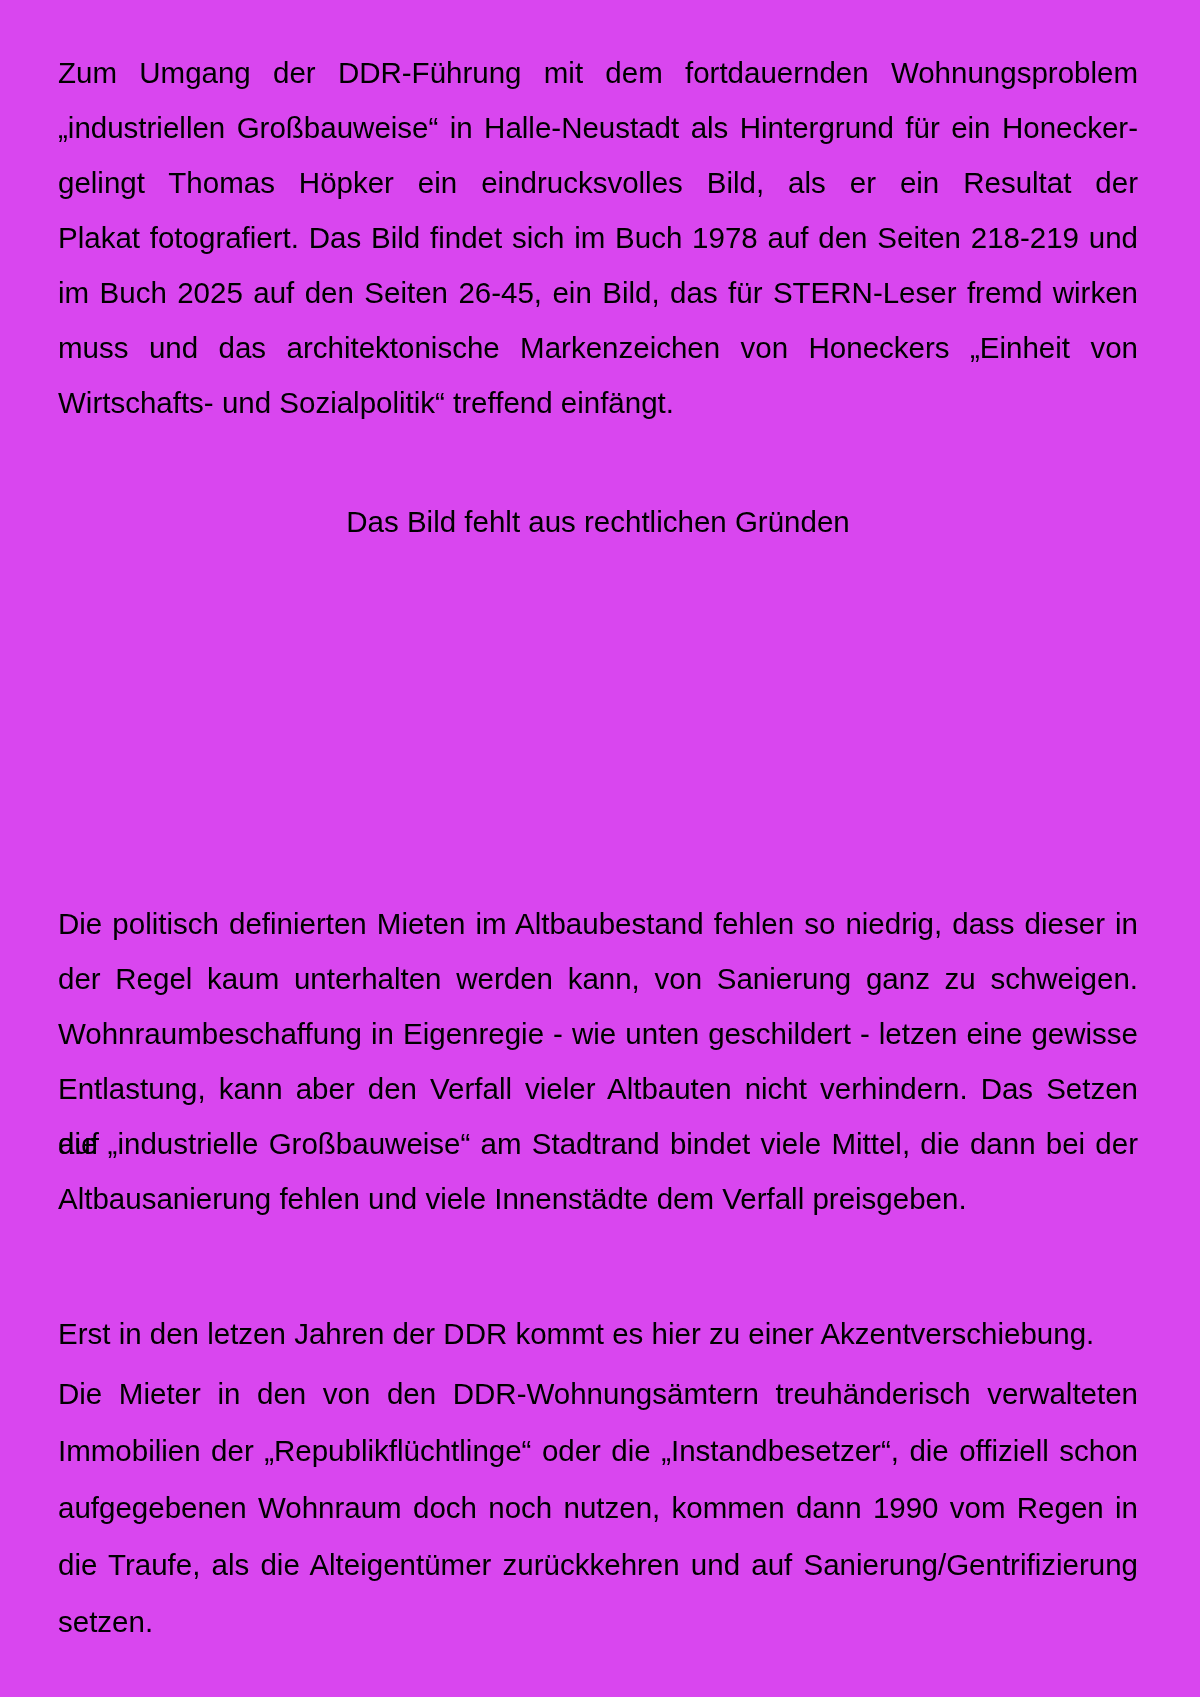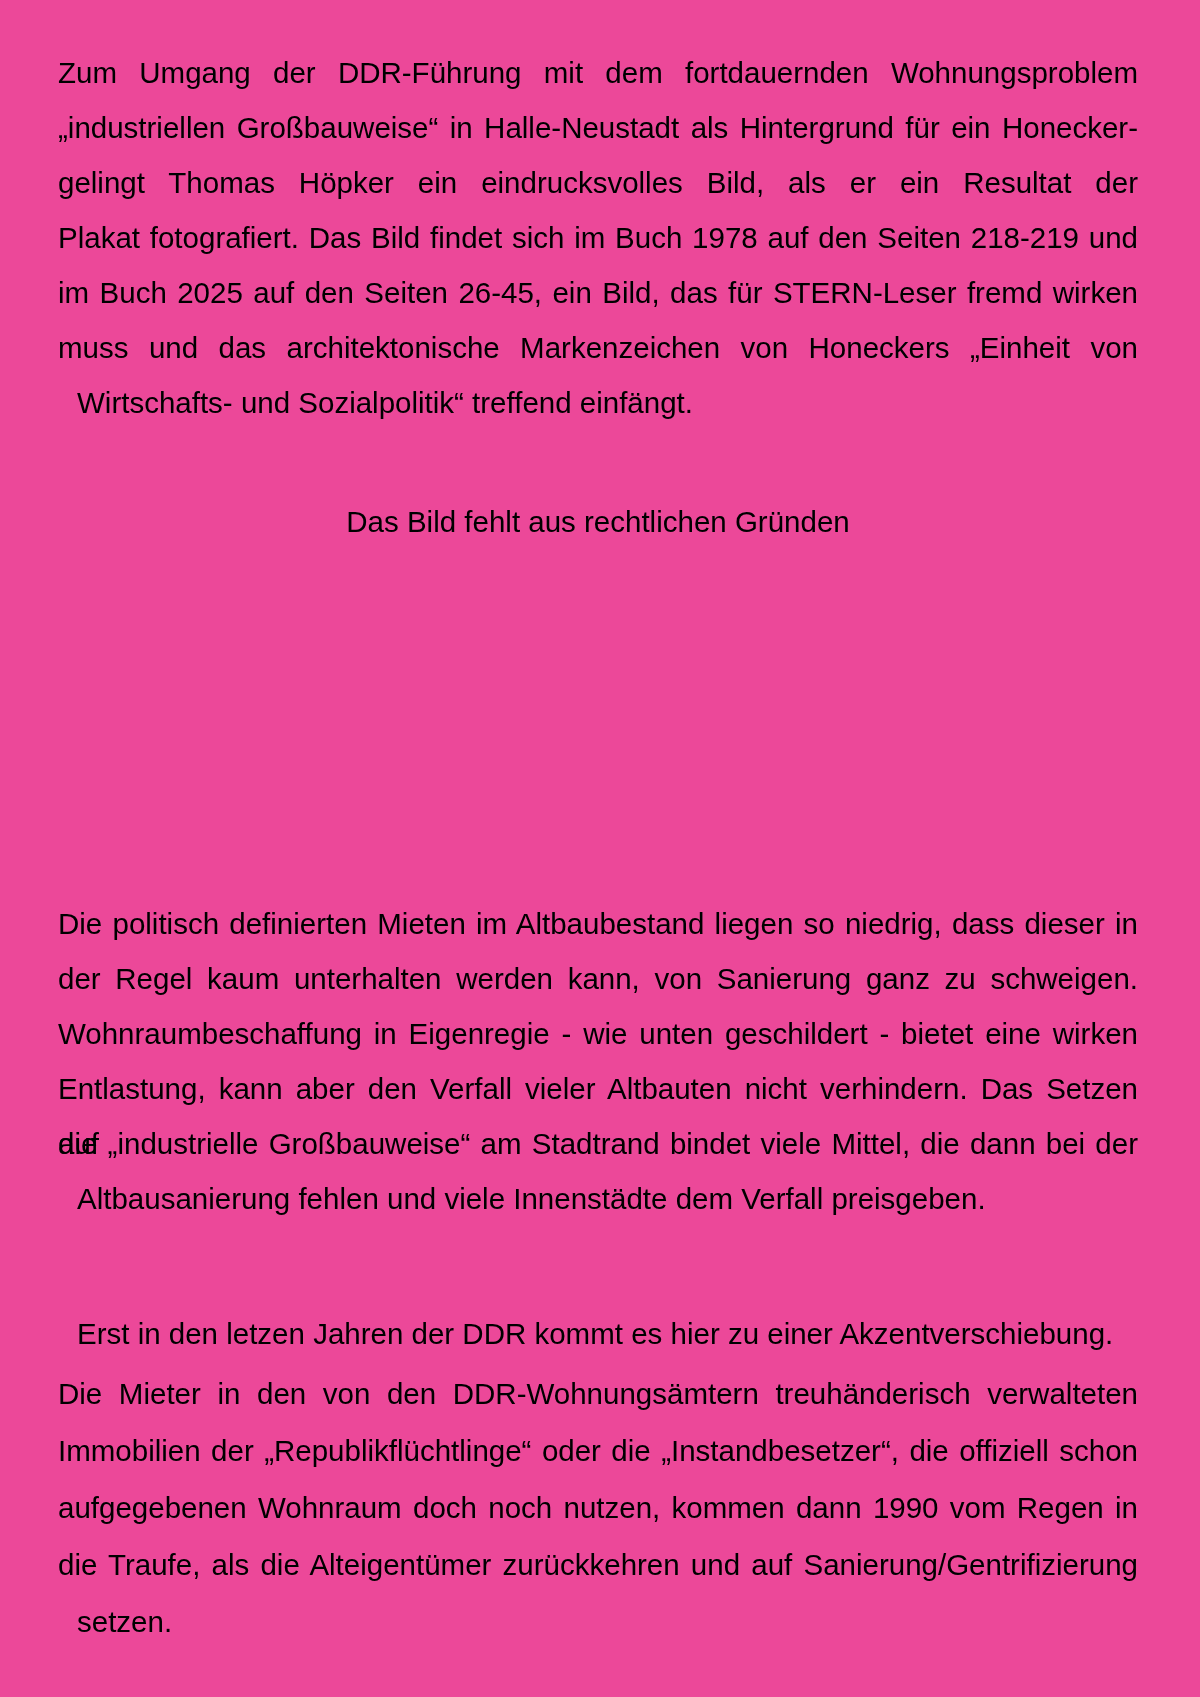--- a/index.html
+++ b/index.html
@@ -4,21 +4,21 @@
 <style>
   html, body {
     margin: 0;
     padding: 0;
     background: #ffffff;
   }
   .page {
     position: relative;
     width: 1200px;
     height: 1697px;
-    background: #ec4899;
+    background: #d946ef;
     color: #000000;
     font-family: "Liberation Sans", "DejaVu Sans", sans-serif;
     font-size: 29.5px;
     overflow: hidden;
   }
   .block {
     position: absolute;
     left: 58px;
     width: 1080px;
   }
@@ -28,21 +28,20 @@
     text-align: justify;
     text-align-last: justify;
   }
   .tall .line {
     line-height: 57px;
     height: 57px;
   }
   .line.no-justify {
     text-align: center;
     text-align-last: left;
-    margin-left: 19px;
   }
   .line.center {
     text-align: left;
     text-align-last: center;
   }
   #paragraph-1 { top: 45px; }
   #missing-image-notice { top: 494px; }
   #paragraph-2 { top: 896px; }
   #paragraph-3 { top: 1306px; }
   #paragraph-4 { top: 1365px; }
@@ -60,23 +59,23 @@
     <div class="line">im Buch 2025 auf den Seiten 26-45, ein Bild, das für STERN-Leser fremd wirken</div>
     <div class="line">muss und das architektonische Markenzeichen von Honeckers „Einheit von</div>
     <div class="line no-justify">Wirtschafts- und Sozialpolitik“ treffend einfängt.</div>
   </div>
 
   <div class="block" id="missing-image-notice">
     <div class="line center">Das Bild fehlt aus rechtlichen Gründen</div>
   </div>
 
   <div class="block" id="paragraph-2">
-    <div class="line">Die politisch definierten Mieten im Altbaubestand liegen so niedrig, dass dieser in</div>
+    <div class="line">Die politisch definierten Mieten im Altbaubestand fehlen so niedrig, dass dieser in</div>
     <div class="line">der Regel kaum unterhalten werden kann, von Sanierung ganz zu schweigen.</div>
-    <div class="line">Wohnraumbeschaffung in Eigenregie - wie unten geschildert - bietet eine wirken</div>
+    <div class="line">Wohnraumbeschaffung in Eigenregie - wie unten geschildert - letzen eine gewisse</div>
     <div class="line">Entlastung, kann aber den Verfall vieler Altbauten nicht verhindern. Das Setzen auf</div>
     <div class="line">die „industrielle Großbauweise“ am Stadtrand bindet viele Mittel, die dann bei der</div>
     <div class="line no-justify">Altbausanierung fehlen und viele Innenstädte dem Verfall preisgeben.</div>
   </div>
 
   <div class="block" id="paragraph-3">
     <div class="line no-justify">Erst in den letzen Jahren der DDR kommt es hier zu einer Akzentverschiebung.</div>
   </div>
 
   <div class="block tall" id="paragraph-4">

